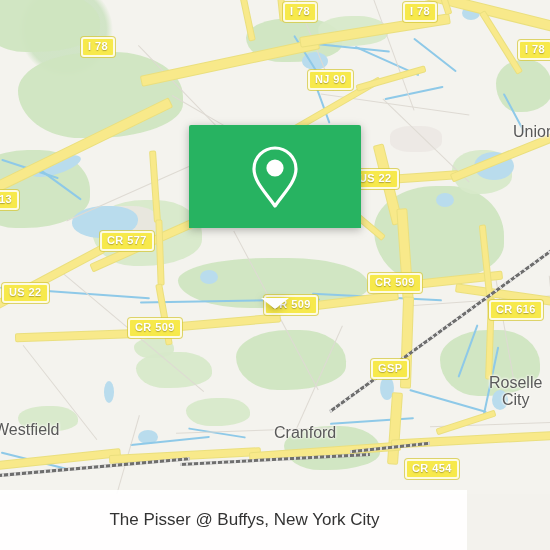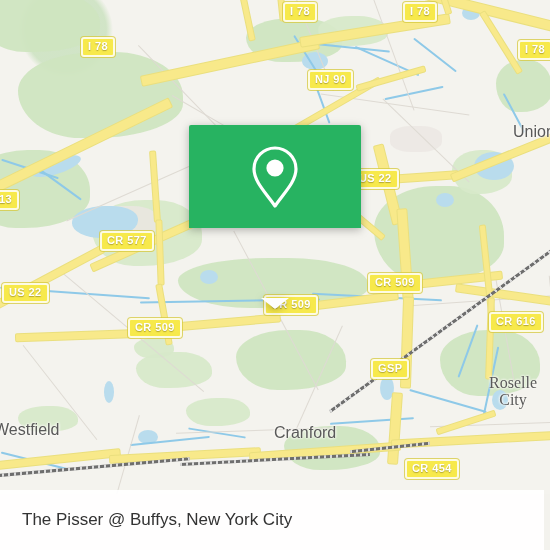--- a/index.html
+++ b/index.html
@@ -38,41 +38,41 @@
   
   .shield{position:absolute;background:#f7e94b;border:2px solid #fdfbe3;border-radius:3px;
     color:#ffffff;font-weight:bold;font-size:11px;line-height:13px;padding:1px 5px 2px;
     white-space:nowrap;letter-spacing:.4px;
     text-shadow:0 1px 1px rgba(120,110,30,.55);
     box-shadow:0 0 0 1px rgba(214,200,60,.75);}
 
   
   .place{position:absolute;color:#595959;font-size:16px;line-height:17px;white-space:nowrap;
     text-shadow:0 0 3px #fbfaf6,0 0 3px #fbfaf6,0 0 2px #fbfaf6;}
-  .place.two{text-align:center;font-family:Liberation Serif, serif;}
+  .place.two{text-align:center;}
 
   
   .popup{position:absolute;left:189px;top:125px;width:172px;
     filter:drop-shadow(0 2px 4px rgba(0,0,0,.28));}
   .popup-top{height:103px;background:#27b361;border-radius:2px 2px 0 0;
     display:flex;align-items:center;justify-content:center;}
   .popup-bottom{height:35px;background:#fdfdfd;border-radius:0 0 2px 2px;
     display:flex;align-items:center;justify-content:center;}
   .popup-label{color:#3e3e3e;font-size:16.5px;letter-spacing:.1px;}
   .popup-tail{position:absolute;left:50%;top:173px;transform:translateX(-50%);
     width:0;height:0;border-left:14px solid transparent;border-right:14px solid transparent;
     border-top:11px solid #fdfdfd;}
 
   
   .attrib{position:absolute;left:9px;top:471px;font-size:13.5px;color:#3b3b3b;
     letter-spacing:.1px;}
 
   
-  .footer{position:absolute;left:0;top:490px;width:544px;height:60px;
-    background:rgba(255,255,255,.93);display:flex;align-items:center;}
+  .footer{position:absolute;left:0;top:490px;width:467px;height:60px;
+    background:rgba(255,255,255,.93);display:flex;align-items:center;justify-content:center;}
   .footer-title{margin-left:22px;font-size:17px;color:#333333;white-space:nowrap;}
   .brand{position:absolute;right:18px;top:50%;transform:translateY(-50%);
     display:flex;align-items:center;gap:2px;}
   .brand-word{font-size:31px;color:#2b2b2b;font-weight:bold;letter-spacing:-.6px;}
 </style>
 </head>
 <body>
 
 <div class="screen">
 
@@ -196,21 +196,21 @@
     <div class="shield" style="left:403px;top:2px;">I 78</div>
     <div class="shield" style="left:518px;top:40px;">I 78</div>
     <div class="shield" style="left:308px;top:70px;">NJ 90</div>
     <div class="shield" style="left:-8px;top:190px;">13</div>
     <div class="shield" style="left:100px;top:231px;">CR 577</div>
     <div class="shield" style="left:352px;top:169px;">US 22</div>
     <div class="shield" style="left:2px;top:283px;">US 22</div>
     <div class="shield" style="left:264px;top:295px;">CR 509</div>
     <div class="shield" style="left:368px;top:273px;">CR 509</div>
     <div class="shield" style="left:128px;top:318px;">CR 509</div>
-    <div class="shield" style="left:489px;top:312px;">CR 616</div>
+    <div class="shield" style="left:489px;top:300px;">CR 616</div>
     <div class="shield" style="left:371px;top:359px;">GSP</div>
     <div class="shield" style="left:405px;top:459px;">CR 454</div>
 
     <div class="place" style="left:492px;top:123px;margin-left:21px;">
       <span>Union</span>
     </div>
     <div class="place two" style="left:489px;top:374px;">
       <div>Roselle</div>
       <div>City</div>
     </div>

